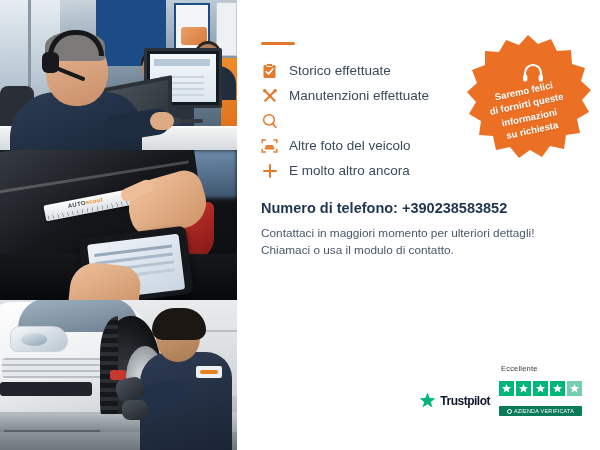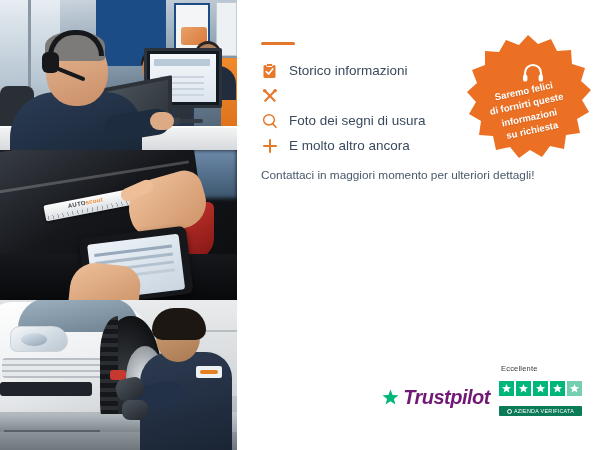--- a/index.html
+++ b/index.html
@@ -168,21 +168,21 @@
   .badge { position:absolute; right:8px; top:32px; width:128px; height:128px; }
   .badge svg.burst { position:absolute; inset:0; }
   .badge .headset { position:absolute; left:57px; top:30px; width:24px; height:22px; }
   .badge .btext { position:absolute; left:16px; top:52px; width:96px; transform:rotate(-12deg);
                   text-align:center; color:#fff; font-size:9.5px; font-weight:bold; line-height:1.42;
                   text-shadow:0 1px 1px rgba(0,0,0,.12); }
 
   
   .trust { position:absolute; right:18px; bottom:34px; display:flex; align-items:flex-end; gap:9px; }
   .tp-logo { display:flex; align-items:center; gap:4px; padding-bottom:7px; }
-  .tp-logo .tp-name { font-size:20px; font-weight:bold; color:#701a75; letter-spacing:-.5px;font-style:italic; }
+  .tp-logo .tp-name { font-size:12px; font-weight:bold; color:#0f172a; letter-spacing:-.5px; }
   .tp-block { display:flex; flex-direction:column; align-items:center; gap:8px; }
   .tp-caption { font-size:7.5px; color:#3c3c3c; letter-spacing:.2px; align-self:flex-start; padding-left:2px; }
   .tp-stars { display:flex; gap:2px; }
   .tp-star { width:15px; height:15px; background:#00b67a; display:flex; align-items:center; justify-content:center; }
   .tp-star.half { background:#73cfae; }
   .tp-verified { margin-top:2px; width:100%; background:#0b7a57; color:#fff; font-size:5.4px; letter-spacing:.25px;
                  padding:2px 3px; display:flex; align-items:center; gap:2px; justify-content:center; border-radius:1px; }
   .tp-verified .vdot { width:5px; height:5px; border-radius:50%; border:1px solid #fff; flex:none; }
 </style>
 </head>
@@ -279,64 +279,84 @@
     <ul class="feature-list">
 
       <li class="feature-item">
         <span class="feature-icon">
           <svg width="15" height="16" viewBox="0 0 15 16">
             <rect x="1.5" y="2" width="12" height="13" rx="1.5" fill="#e5792c"></rect>
             <rect x="4.5" y="0.5" width="6" height="3" rx="1" fill="#e5792c" stroke="#fff" stroke-width="1"></rect>
             <path d="M4.3 8.6 L6.6 11 L10.9 5.8" stroke="#fff" stroke-width="1.7" fill="none" stroke-linecap="round" stroke-linejoin="round"></path>
           </svg>
         </span>
-        <span class="feature-text">Storico informazioni</span>
+        <span class="feature-text">Storico effettuate</span>
       </li>
 
       <li class="feature-item">
         <span class="feature-icon">
           <svg width="16" height="16" viewBox="0 0 16 16">
             <g stroke="#e5792c" stroke-width="2.1" stroke-linecap="round" fill="none">
               <path d="M2.6 2.6 L12.6 12.8"></path>
               <path d="M13.2 2.6 L3.2 12.8"></path>
             </g>
             <circle cx="2.7" cy="2.7" r="1.8" fill="#e5792c"></circle>
             <circle cx="13.1" cy="2.7" r="1.8" fill="#e5792c"></circle>
           </svg>
         </span>
+        <span class="feature-text">Manutenzioni effettuate</span>
       </li>
 
       <li class="feature-item">
         <span class="feature-icon">
           <svg width="16" height="16" viewBox="0 0 16 16">
             <ellipse cx="7" cy="6.8" rx="5.4" ry="5.1" fill="none" stroke="#e5792c" stroke-width="1.5"></ellipse>
             <path d="M10.6 10.6 L14 14.3" stroke="#e5792c" stroke-width="1.6" stroke-linecap="round"></path>
           </svg>
         </span>
-        <span class="feature-text">Foto dei segni di usura</span>
       </li>
 
+      <li class="feature-item">
+        <span class="feature-icon">
+          <svg width="17" height="16" viewBox="0 0 17 16">
+            <g stroke="#e5792c" stroke-width="1.5" fill="none" stroke-linecap="round">
+              <path d="M1.2 4.6 V1.9 H4.3"></path>
+              <path d="M12.8 1.9 H15.8 V4.6"></path>
+              <path d="M15.8 11.4 V14.1 H12.8"></path>
+              <path d="M4.3 14.1 H1.2 V11.4"></path>
+            </g>
+            <path d="M4 9.4 L5 7.1 H12 L13 9.4 Z" fill="#e5792c"></path>
+            <rect x="3.6" y="9.2" width="9.8" height="2.2" rx="1" fill="#e5792c"></rect>
+          </svg>
+        </span>
+        <span class="feature-text">Altre foto del veicolo</span>
+      </li>
 
       <li class="feature-item">
         <span class="feature-icon">
           <svg width="16" height="16" viewBox="0 0 16 16">
             <g stroke="#e5792c" stroke-width="2" stroke-linecap="round">
               <path d="M8 2 V14"></path>
                 <path d="M2 8 H14"></path>
             </g>
           </svg>
         </span>
         <span class="feature-text">E molto altro ancora</span>
       </li>
 
     </ul>
 
+    <div class="phone-line">
+      <span>Numero di telefono:</span>
+      <span class="num">+390238583852</span>
+    </div>
 
     <div class="sub-line">
       <div>Contattaci in maggiori momento per ulteriori dettagli!</div>
+      <div>Chiamaci o usa il modulo di contatto.</div>
     </div>
 
     <div class="badge">
       <svg class="burst" viewBox="0 0 128 128">
         <path d="M64 3 L74 12 L87 7 L93 19 L107 18 L108 32 L121 36 L117 49 L127 58 L118 68
                  L125 80 L113 87 L116 101 L102 103 L100 117 L86 114 L78 125 L66 118 L55 126
                  L46 115 L32 118 L29 104 L15 103 L17 89 L5 82 L12 70 L3 60 L13 51 L8 38
                  L21 33 L21 19 L35 20 L42 8 L55 13 Z" fill="#ec7024"></path>
       </svg>
       <svg class="headset" viewBox="0 0 24 22">

